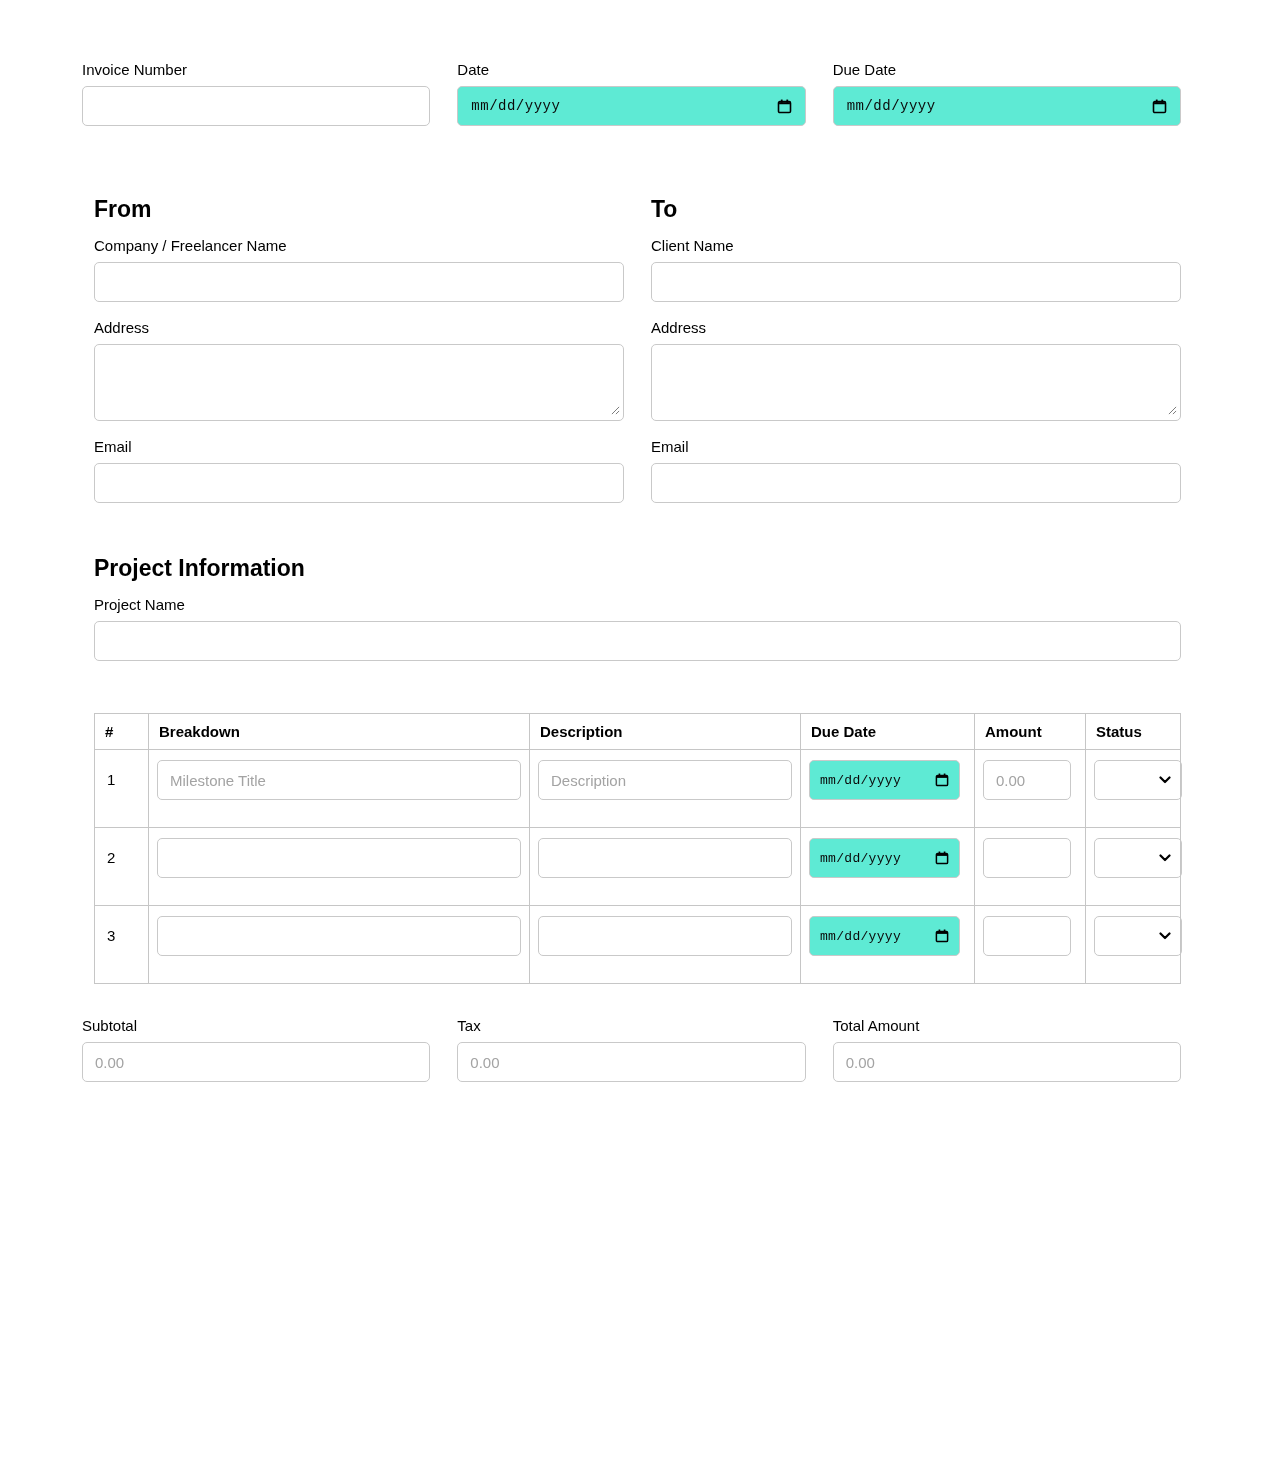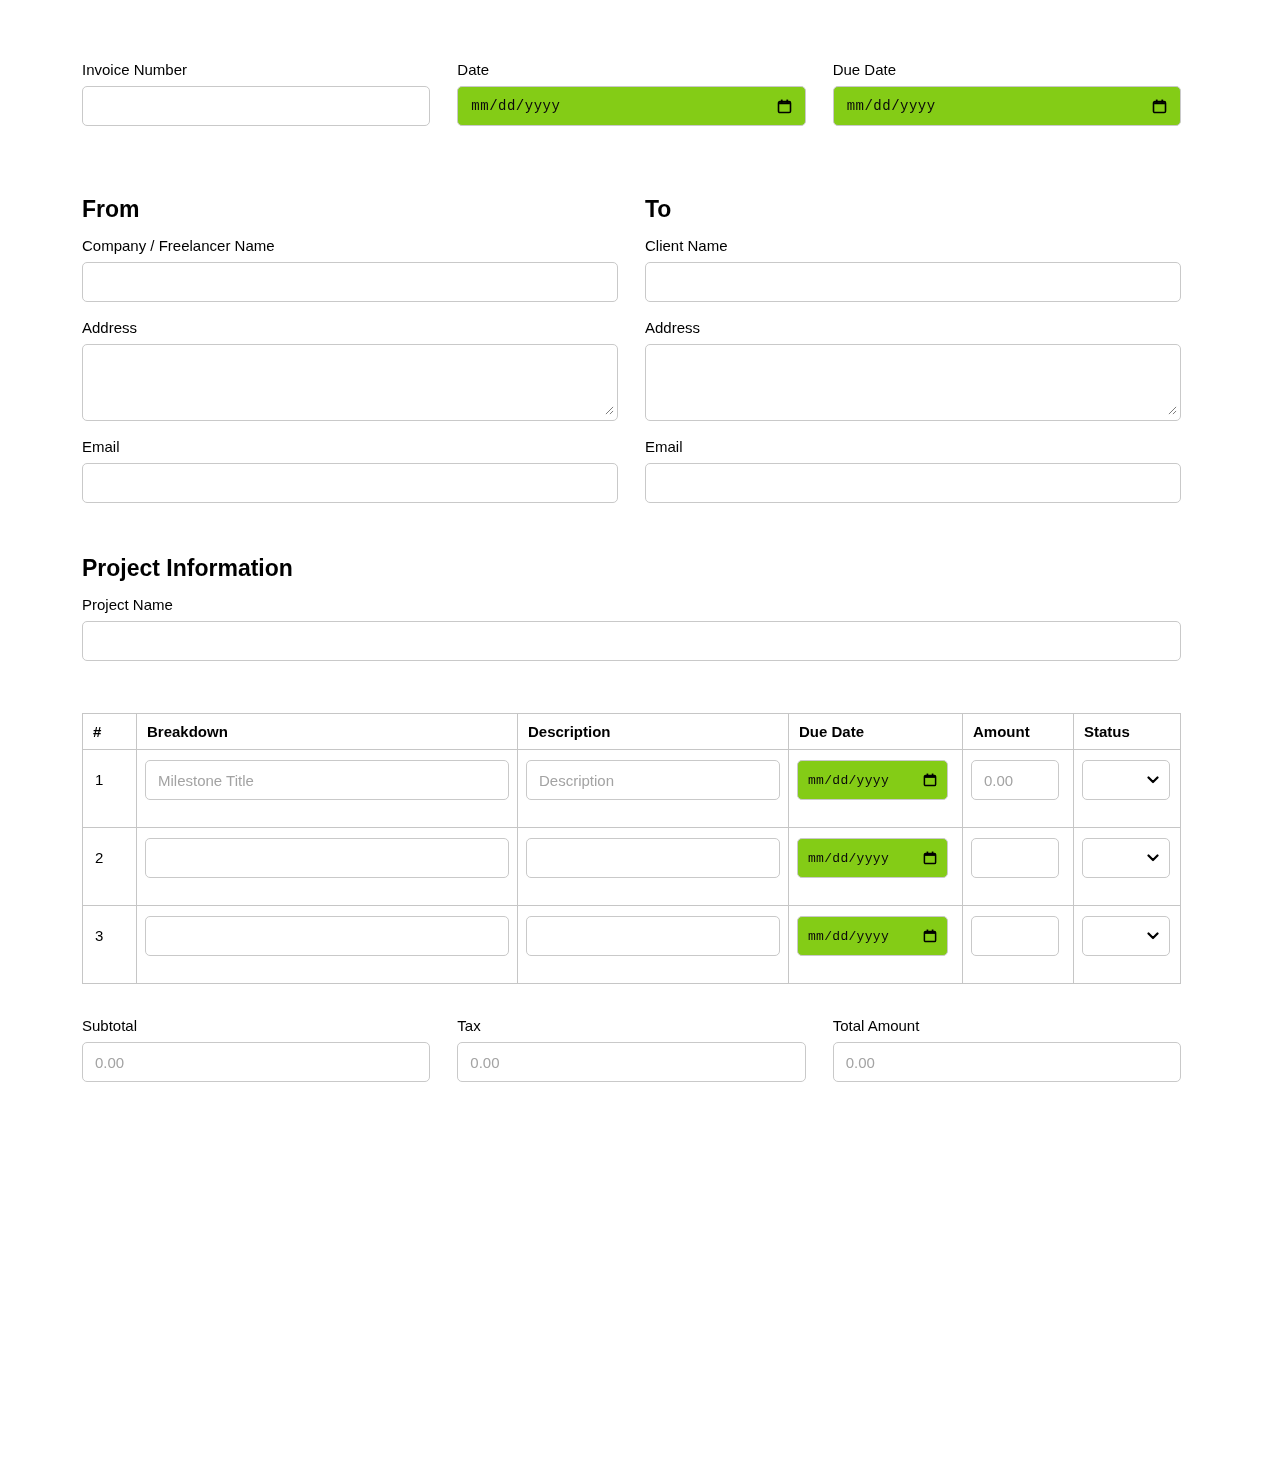--- a/index.html
+++ b/index.html
@@ -20,21 +20,21 @@
   h2.section-heading {
     font-size: 23px;
     font-weight: bold;
     line-height: 26px;
     margin-bottom: 16px;
   }
 
   .grid-3 { display: grid; grid-template-columns: 1fr 1fr 1fr; column-gap: 27px; }
   .grid-2 { display: grid; grid-template-columns: 1fr 1fr; column-gap: 27px; }
 
-  .mt-section { margin-top: 52px; }
+  .mt-section { margin-top: 52px; margin-left: 12px; }
   .field { margin-bottom: 18px; }
   .field:last-child { margin-bottom: 0; }
 
   label.fl {
     display: block;
     font-size: 15px;
     line-height: 16px;
     margin-bottom: 8px;
     color: #000000;
   }
@@ -61,21 +61,21 @@
   .resize-handle { position: absolute; right: 4px; bottom: 6px; line-height: 0; }
 
   
   .date-field {
     display: flex;
     align-items: center;
     justify-content: space-between;
     height: 40px;
     border: 1px solid #c9c9c9;
     border-radius: 5px;
-    background: #84cc16;
+    background: #5eead4;
     padding: 0 13px 0 13px;
     cursor: text;
   }
   .date-text {
     font-family: "Liberation Mono", "DejaVu Sans Mono", monospace;
     font-size: 14px;
     color: #0a0a0a;
     letter-spacing: 0.5px;
     white-space: nowrap;
   }

